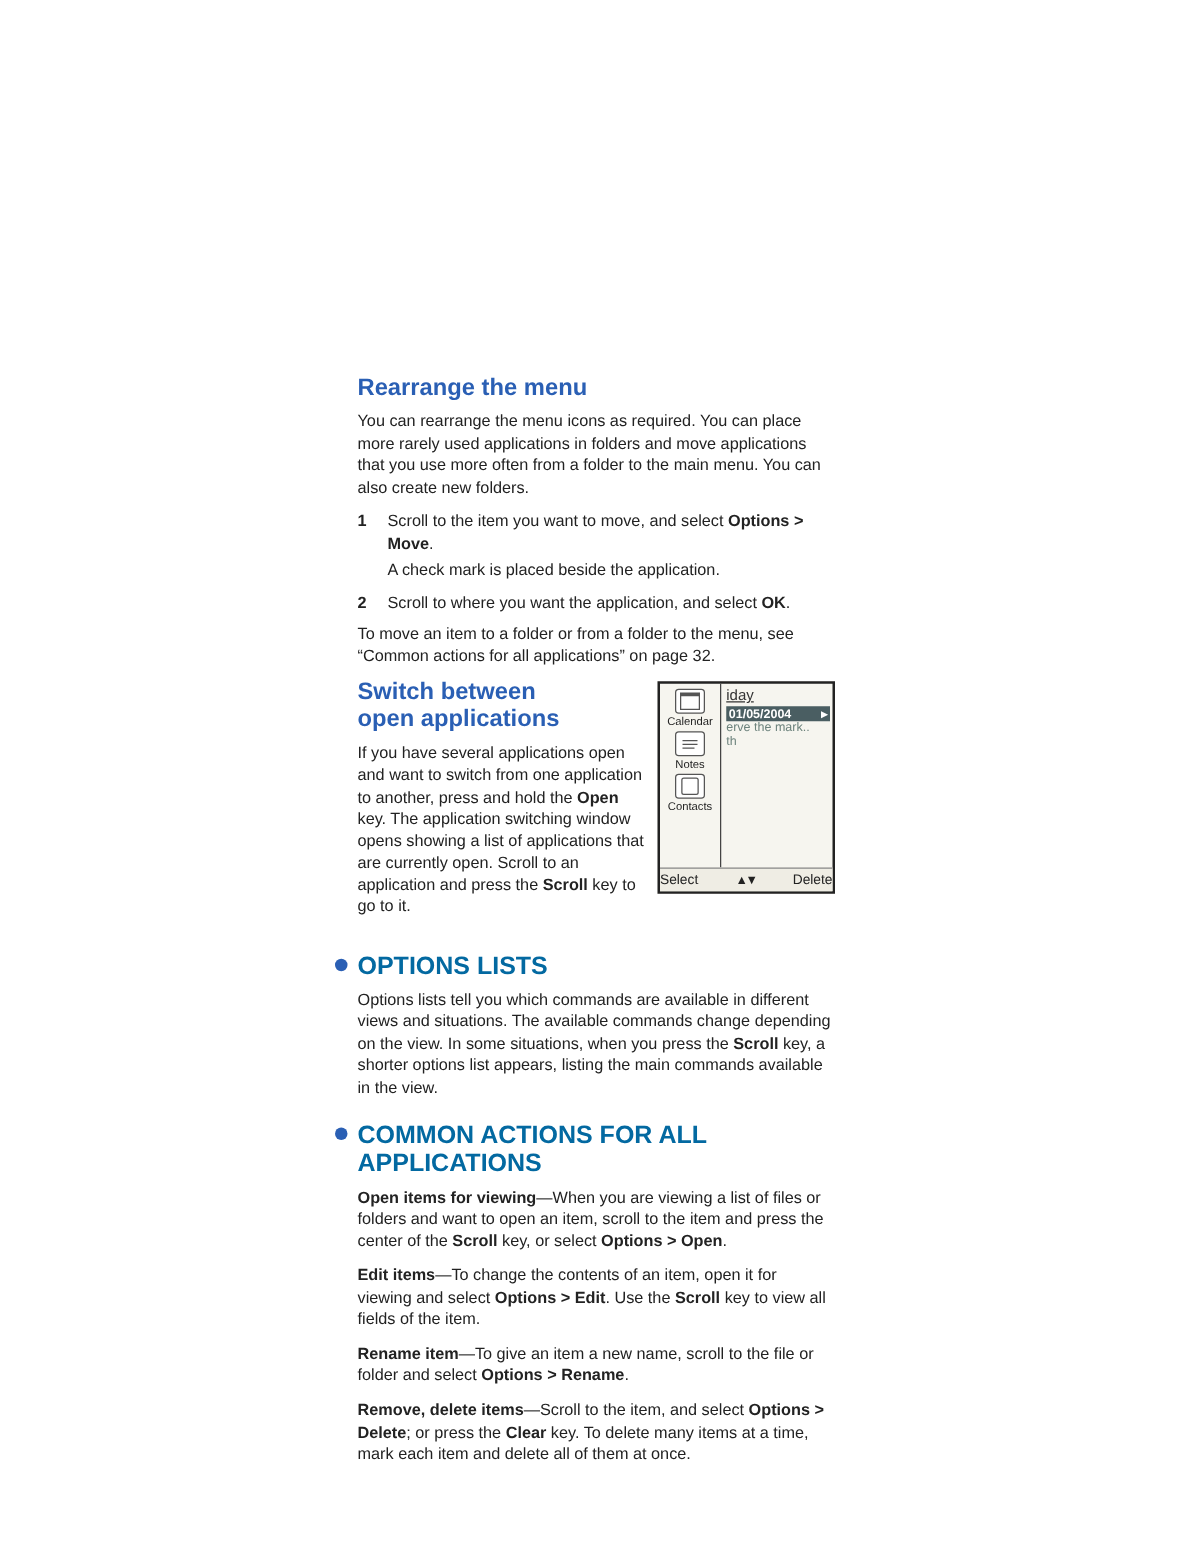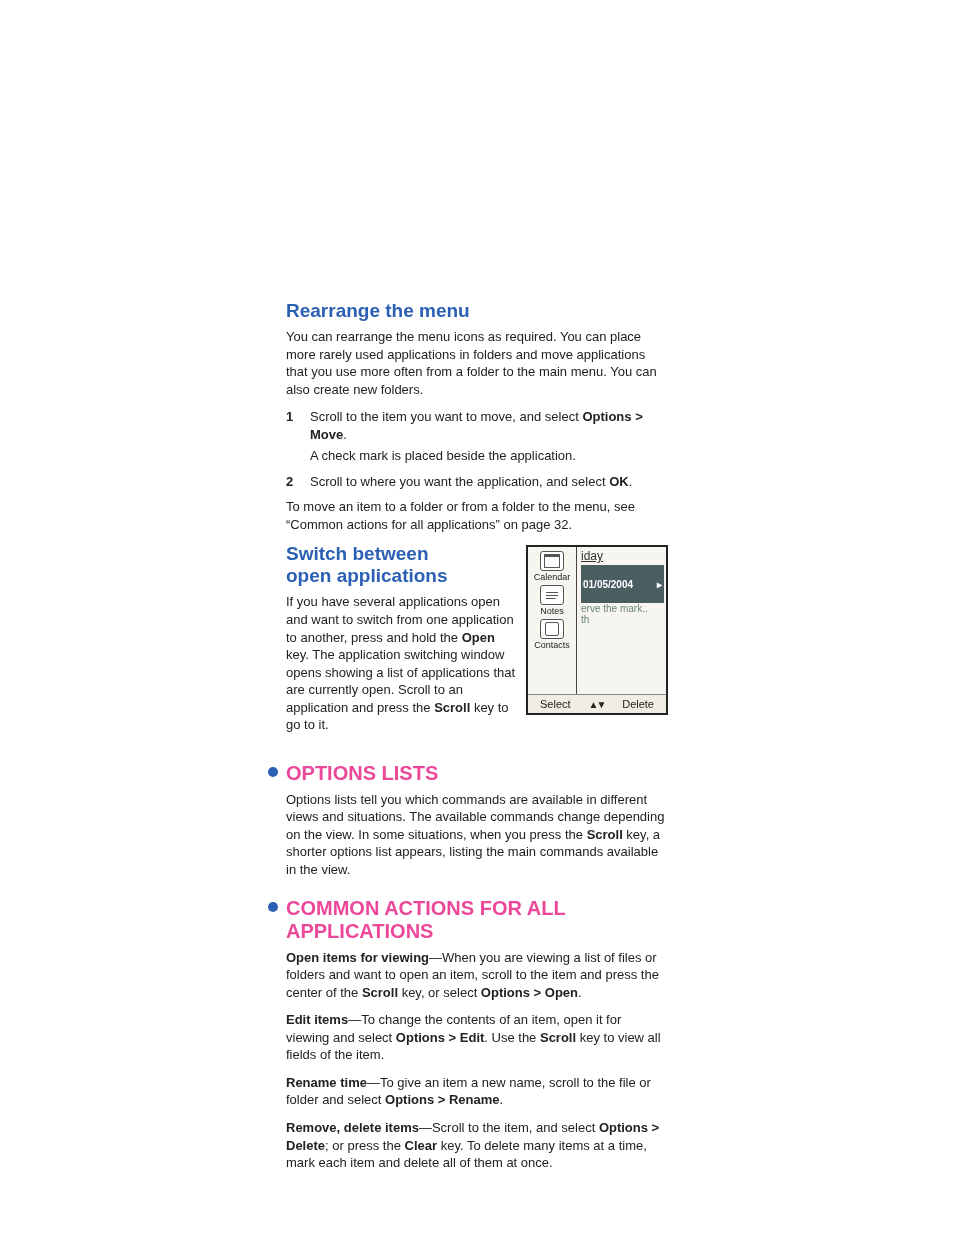--- a/index.html
+++ b/index.html
@@ -16,21 +16,21 @@
     padding: 300px 286px 60px 286px;
     position: relative;
   }
   h2.sub {
     color: #2a5fb4;
     font-size: 19px;
     font-weight: 700;
     margin: 0 0 6px 0;
   }
   h2.major {
-    color: #ec4899;
+    color: #0369a1;
     font-size: 20px;
     font-weight: 800;
     text-transform: uppercase;
     margin: 18px 0 6px 0;
     position: relative;
   }
   .bullet {
     position: absolute;
     left: -18px;
     top: 5px;
@@ -77,34 +77,34 @@
      linear-gradient(#555,#555) 0 6px/100% 1px no-repeat,
      linear-gradient(#555,#555) 0 9px/80% 1px no-repeat; }
   .app-icon.contacts::after { content: ""; width: 12px; height: 12px; display:block; border:1px solid #555; border-radius:2px; }
   .scr-right { flex: 1; padding: 2px 2px 0 4px; font-size: 10px; color: #333; }
   .fri { font-size: 12px; text-decoration: underline; padding: 0 0 2px 0; }
   .datebar {
     background: #4a5e62;
     color: #fff;
     font-weight: 700;
     font-size: 10px;
-    padding: 13px 2px;
+    padding: 0 2px;
     display: flex;
     justify-content: space-between;
     align-items: center;
     height: 12px;
   }
   .rowtext { color: #6d837d; line-height: 1.1; }
   .scr-bottom {
     height: 18px;
     border-top: 1px solid #888;
     display: flex;
     align-items: center;
     justify-content: space-between;
-    padding: 0 12px;
+    padding: 0 0;
     font-size: 11px;
     background: #efede4;
   }
   .mid-arrows { font-size: 10px; letter-spacing: -2px; }
 </style>
 </head>
 <body>
 
 <div class="page">
 
@@ -190,20 +190,20 @@
 
   <p>
     <span class="b">Open items for viewing</span><span>—When you are viewing a list of files or folders and want to open an item, scroll to the item and press the center of the </span><span class="b">Scroll</span><span> key, or select </span><span class="b">Options &gt; Open</span><span>.</span>
   </p>
 
   <p>
     <span class="b">Edit items</span><span>—To change the contents of an item, open it for viewing and select </span><span class="b">Options &gt; Edit</span><span>. Use the </span><span class="b">Scroll</span><span> key to view all fields of the item.</span>
   </p>
 
   <p>
-    <span class="b">Rename time</span><span>—To give an item a new name, scroll to the file or folder and select </span><span class="b">Options &gt; Rename</span><span>.</span>
+    <span class="b">Rename item</span><span>—To give an item a new name, scroll to the file or folder and select </span><span class="b">Options &gt; Rename</span><span>.</span>
   </p>
 
   <p>
     <span class="b">Remove, delete items</span><span>—Scroll to the item, and select </span><span class="b">Options &gt; Delete</span><span>; or press the </span><span class="b">Clear</span><span> key. To delete many items at a time, mark each item and delete all of them at once.</span>
   </p>
 
 </div>
 
 </body></html>

